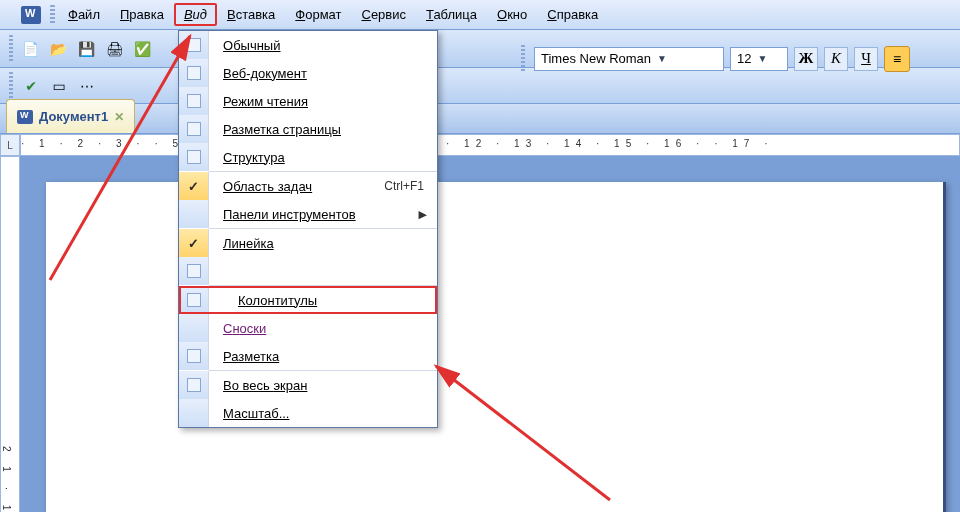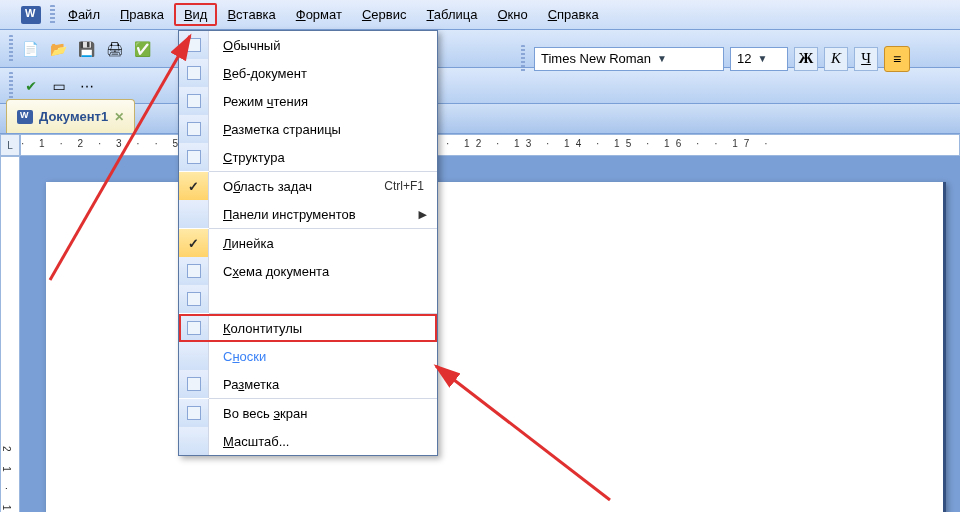--- a/index.html
+++ b/index.html
@@ -4,21 +4,21 @@
 <style>
   * { box-sizing: border-box; margin: 0; padding: 0; }
   body { font-family: Tahoma, Arial, sans-serif; font-size: 13px; background: #fff; width: 960px; height: 512px; overflow: hidden; position: relative; }
   
   .menubar { display: flex; align-items: center; background: linear-gradient(#e6eefc, #c9dcf7); height: 30px; border-bottom: 1px solid #7a9fd6; padding-left: 15px; }
   .app-icon { width: 20px; height: 18px; margin: 0 6px; background: #3b5fa5; border-radius: 2px; position: relative; }
   .app-icon::after { content: "W"; color: #fff; font-weight: bold; font-size: 11px; position: absolute; left: 4px; top: 1px; }
   .divider-dots { width: 5px; height: 20px; background: repeating-linear-gradient(#8aa6d6 0 2px, transparent 2px 4px); margin: 0 3px; border-radius: 1px; }
   .menu-item { padding: 4px 10px; cursor: default; position: relative; }
   .menu-item .u { text-decoration: underline; }
-  .menu-item.highlighted { border: 2px solid #e03030; border-radius: 2px; padding: 2px 8px; background: #dce8f9; }
+  .menu-item.highlighted { border: 2px solid #e03030; border-radius: 2px; padding: 2px 8px; background: #dce8f9; font-style: italic; }
   
   .toolbar { display: flex; align-items: center; background: linear-gradient(#dbe8fb, #b7d0f2); height: 38px; border-bottom: 1px solid #7a9fd6; padding-left: 6px; gap: 2px; }
   .tool-btn { width: 26px; height: 26px; display: inline-flex; align-items: center; justify-content: center; border: 1px solid transparent; border-radius: 3px; font-size: 14px; }
   .tool-sep { width: 4px; height: 28px; background: repeating-linear-gradient(#8aa6d6 0 2px, transparent 2px 4px); margin: 0 3px; border-radius: 1px; }
   .font-box { margin-left: 360px; display: flex; align-items: center; gap: 6px; margin-top: 20px; }
   .combo { background: #fff; border: 1px solid #7a9fd6; height: 24px; display: flex; align-items: center; padding: 0 6px; font-size: 13px; }
   .combo .caret { margin-left: 6px; font-size: 10px; color: #345; }
   .fmt-btn { width: 24px; height: 24px; border: 1px solid #99b6df; display: inline-flex; align-items: center; justify-content: center; font-family: "Times New Roman", serif; font-size: 15px; background: #e5effb; }
   .fmt-btn.bold { font-weight: bold; }
   .fmt-btn.italic { font-style: italic; }
@@ -39,26 +39,26 @@
   .ruler-row { display: flex; }
   .content-row { display: flex; flex: 1; }
   .vruler { width: 20px; background: #fff; border: 1px solid #9cb7dd; writing-mode: vertical-lr; font-size: 10px; color: #333; padding-top: 6px; letter-spacing: 6px; text-align: center; }
   .doc-area { flex: 1; background: #7a9fd6; padding: 26px 0 0 26px; overflow: hidden; }
   .page { background: #fff; width: 900px; height: 700px; box-shadow: -3px -3px 0 #33507f inset, 2px 2px 6px rgba(0,0,0,.3); }
   
   
   .dropdown { position: absolute; left: 178px; top: 30px; background: #fff; border: 1px solid #5a77a4; box-shadow: 3px 3px 6px rgba(0,0,0,.3); z-index: 50; min-width: 260px; }
   .dropdown .row { display: flex; align-items: center; height: 28px; }
   .dropdown .iconcol { width: 30px; height: 28px; background: linear-gradient(#e6eefc, #cfe0f7); display: flex; align-items: center; justify-content: center; border-right: 1px solid #cfd6e6; font-size: 13px; }
-  .dropdown .label { padding: 0 14px; flex: 1; white-space: nowrap; }
+  .dropdown .label { padding: 0 14px; flex: 1; white-space: nowrap; text-decoration: underline; }
   .dropdown .label .u { text-decoration: underline; }
   .dropdown .shortcut { padding-right: 13px; color: #333; font-size: 12px; }
   .dropdown .sep { height: 1px; background: #d2d8e6; margin-left: 30px; }
-  .dropdown .row.disabled { color: #3b82f6; }
-  .dropdown .row.highlighted { outline: 2px solid #e03030; outline-offset: -2px; }
+  .dropdown .row.disabled { color: #701a75; }
+  .dropdown .row.highlighted { outline: 2px solid #e03030; outline-offset: -2px; gap: 15px; }
   .dropdown .iconcol.checked { background: linear-gradient(#ffe9a6, #ffd36b); }
   .dropdown .iconcol.checked::after { content: "✓"; color: #2a2a2a; font-weight: bold; }
   .dropdown .submenu-arrow { padding-right: 10px; font-size: 11px; color: #333; }
   .iconblank { width: 14px; height: 14px; border: 1px solid #8aa6d6; background: #eef4fc; }
   
   
   .arrow-svg { position: absolute; pointer-events: none; z-index: 60; }
 </style>
 </head>
 <body>
@@ -174,26 +174,20 @@
     </div>
     <div class="row">
       <div class="iconcol"></div>
       <div class="label"><span class="u">П</span>анели инструментов</div>
       <div class="submenu-arrow">▶</div>
     </div>
     <div class="sep"></div>
     <div class="row">
       <div class="iconcol checked"></div>
       <div class="label"><span class="u">Л</span>инейка</div>
-    </div>
-    <div class="row">
-      <div class="iconcol">
-        <span class="iconblank"></span>
-      </div>
-      <div class="label">С<span class="u">х</span>ема документа</div>
     </div>
     <div class="row">
       <div class="iconcol">
         <span class="iconblank"></span>
       </div>
     </div>
     <div class="sep"></div>
     <div class="row highlighted">
       <div class="iconcol">
         <span class="iconblank"></span>

